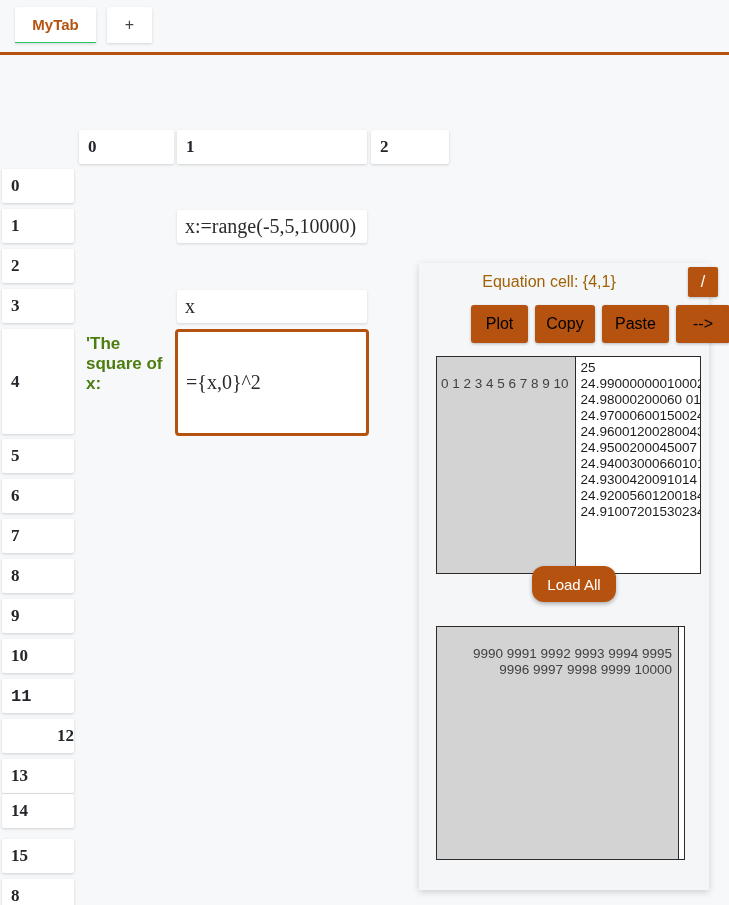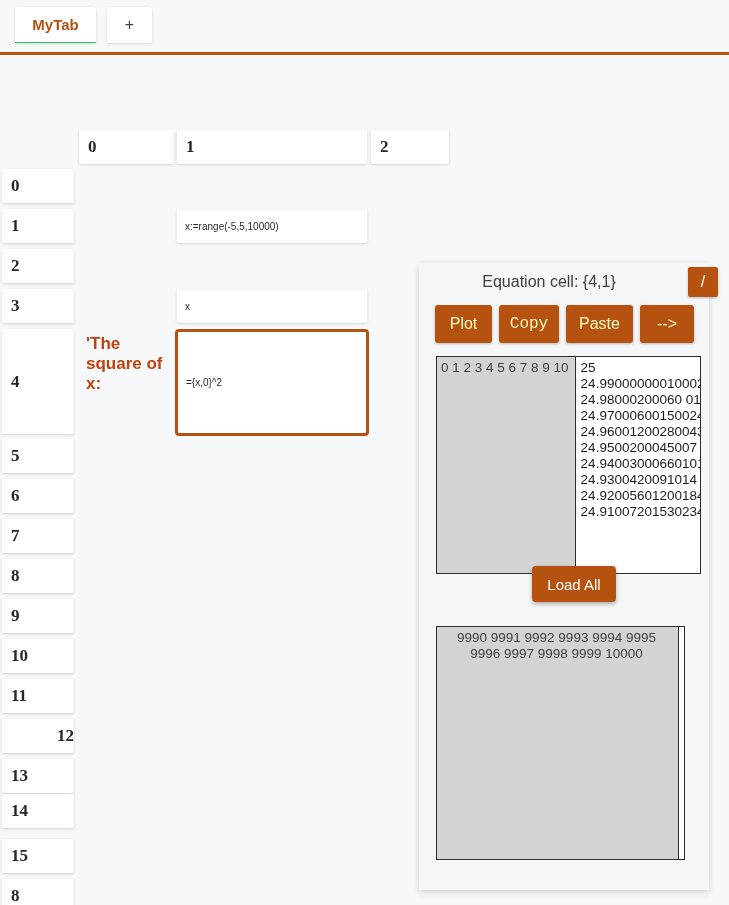--- a/index.html
+++ b/index.html
@@ -109,35 +109,36 @@
   }
   .cell {
     position: absolute;
     background: #ffffff;
     box-shadow: 0 1px 3px rgba(0,0,0,0.14);
     border-radius: 2px;
     display: flex;
     align-items: center;
     padding-left: 8px;
     box-sizing: border-box;
-    font-size: 10px;
+    font-size: 20px;
     color: #2b2b2b;
     cursor: text;
     white-space: pre;
+    font-family: Liberation Serif, serif;
   }
   .cell.selected {
     border: 3px solid #b5520f;
     border-radius: 4px;
     box-shadow: none;
   }
   .celltext {
     position: absolute;
     font-weight: bold;
     font-size: 17px;
-    color: #c2410c;
+    color: #4d7c0f;
     line-height: 1.18;
     width: 88px;
     word-wrap: break-word;
   }
 
   
   .panel {
     position: absolute;
     left: 419px;
     top: 263px;
@@ -146,21 +147,21 @@
     background: #f4f6f8;
     box-shadow: 0 2px 7px rgba(0,0,0,0.17);
     box-sizing: border-box;
   }
   .panel-title {
     position: absolute;
     left: 0; top: 10px;
     width: 260px;
     text-align: center;
     font-size: 16px;
-    color: #404040;
+    color: #a16207;
   }
   .slash-btn {
     position: absolute;
     left: 269px;
     top: 4px;
     width: 30px;
     height: 30px;
     background: #b5520f;
     border: none;
     border-radius: 2px;
@@ -168,38 +169,39 @@
     font-size: 16px;
     cursor: pointer;
     box-shadow: 0 1px 3px rgba(0,0,0,0.25);
   }
   .obtn {
     position: absolute;
     height: 38px;
     background: #b5520f;
     border: none;
     border-radius: 3px;
-    color: #fef9c3;
+    color: #000000;
     font-size: 16px;
     cursor: pointer;
     box-shadow: 0 1px 3px rgba(0,0,0,0.25);
     font-family: "Liberation Sans", sans-serif;
+    margin-left: 36px;
   }
   .listbox {
     position: absolute;
     background: #ffffff;
     border: 1px solid #2b2b2b;
     box-sizing: border-box;
     display: flex;
     overflow: hidden;
   }
   .gutter {
     background: #d3d3d3;
     min-width: 36px;
-    padding: 3px 6px 3px 4px;
+    padding: 19px 6px 3px 4px;
     box-sizing: border-box;
     text-align: right;
     font-size: 13.5px;
     line-height: 16px;
     color: #414141;
     border-right: 1px solid #2b2b2b;
     font-family: "Liberation Sans", sans-serif;
   }
   .values {
     flex: 1;
@@ -214,21 +216,21 @@
     white-space: pre;
   }
   .loadall {
     position: absolute;
     left: 113px;
     top: 303px;
     width: 84px;
     height: 36px;
     background: #b5520f;
     border: none;
-    border-radius: 4px;
+    border-radius: 12px;
     color: #ffffff;
     font-size: 15px;
     cursor: pointer;
     box-shadow: 0 2px 4px rgba(0,0,0,0.3);
     z-index: 5;
     font-family: "Liberation Sans", sans-serif;
   }
 </style>
 </head>
 <body>
@@ -281,21 +283,21 @@
     </div>
   <div class="rowhdr" style="top:501px; height:34px;">
     <span>8</span>
     </div>
   <div class="rowhdr" style="top:541px; height:34px;">
     <span>9</span>
     </div>
   <div class="rowhdr" style="top:581px; height:34px;">
     <span>10</span>
     </div>
-  <div class="rowhdr" style="top:621px; height:34px;">
+  <div class="rowhdr" style="top:621px; height:34px;font-family:Liberation Mono, monospace;">
     <span>11</span>
     </div>
   <div class="rowhdr" style="top:661px; height:34px;justify-content:flex-end;">
     <span>12</span>
     </div>
   <div class="rowhdr" style="top:701px; height:34px;">
     <span>13</span>
     </div>
   <div class="rowhdr" style="top:736px; height:34px;">
     <span>14</span>
@@ -316,21 +318,21 @@
   <div class="cell selected" style="left:175px; top:271px; width:194px; height:107px;">={x,0}^2</div>
 </div>
 
 <div class="panel">
 
   <div class="panel-title">Equation cell: {4,1}</div>
 
   <button class="slash-btn">/</button>
 
   <button class="obtn" style="left:16px; top:42px; width:57px;">Plot</button>
-  <button class="obtn" style="left:80px; top:42px; width:60px;font-family:Liberation Mono, monospace;">Copy</button>
+  <button class="obtn" style="left:80px; top:42px; width:60px;">Copy</button>
   <button class="obtn" style="left:147px; top:42px; width:67px;">Paste</button>
   <button class="obtn" style="left:221px; top:42px; width:54px;">--&gt;</button>
 
   <div class="listbox" style="left:17px; top:93px; width:265px; height:218px;">
     <div class="gutter">0
 1
 2
 3
 4
 5
@@ -347,21 +349,21 @@
 24.9500200045007
 24.940030006601017
 24.9300420091014
 24.920056012001844
 24.91007201530234</div>
   </div>
 
   <button class="loadall">Load All</button>
 
   <div class="listbox" style="left:17px; top:363px; width:249px; height:234px;">
-    <div class="gutter" style="min-width:62px;text-align:center;">9990
+    <div class="gutter" style="min-width:62px;">9990
 9991
 9992
 9993
 9994
 9995
 9996
 9997
 9998
 9999
 10000</div>

